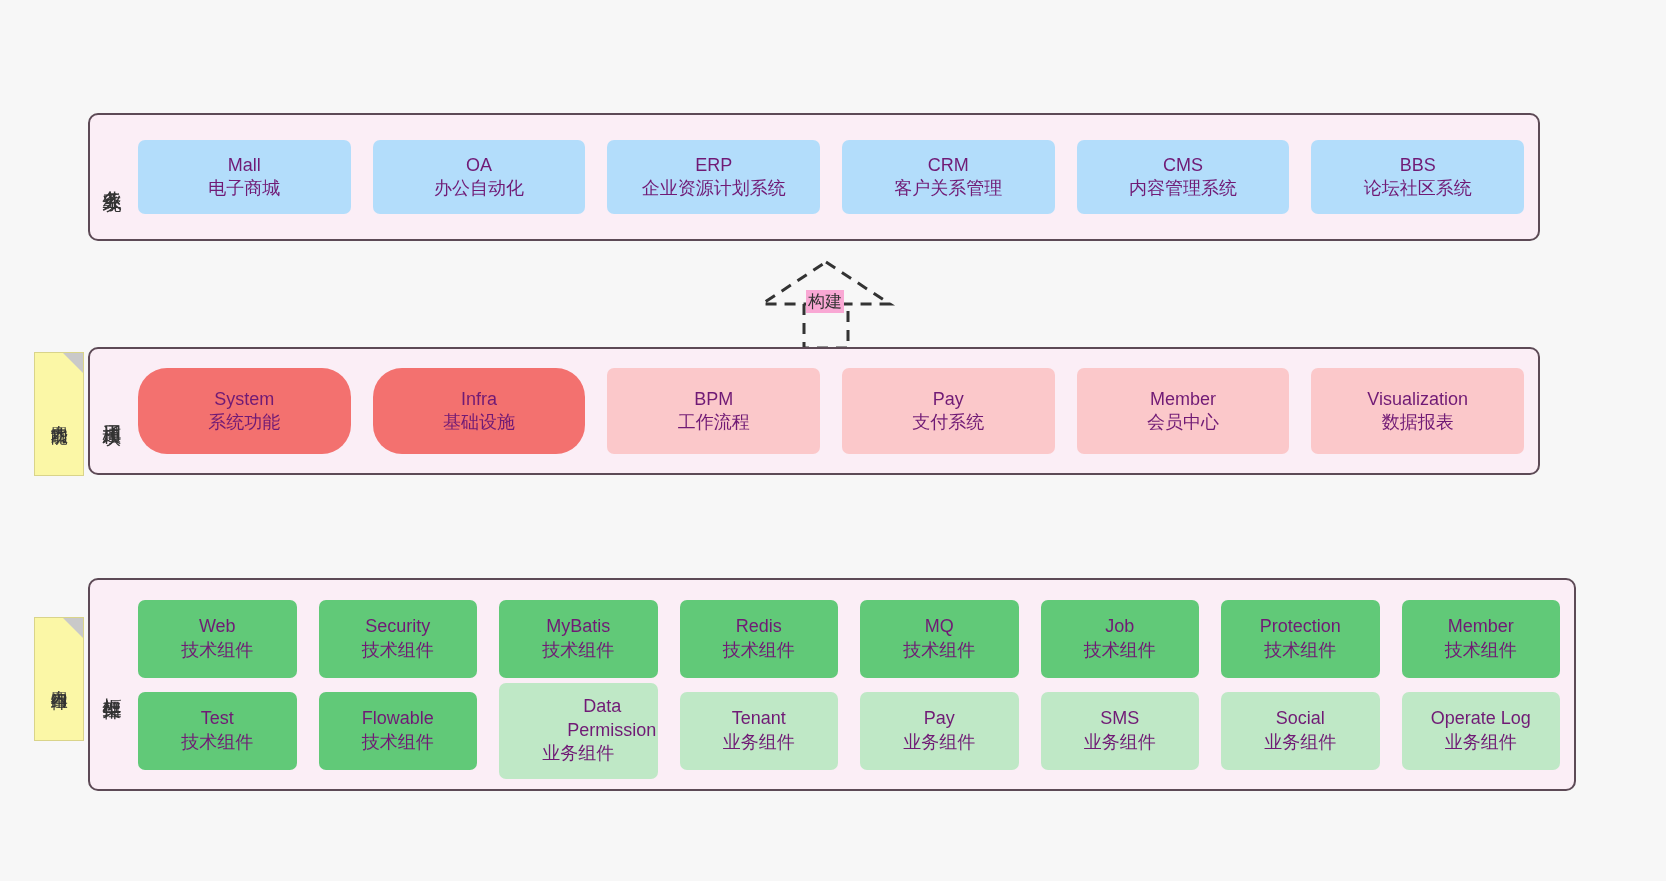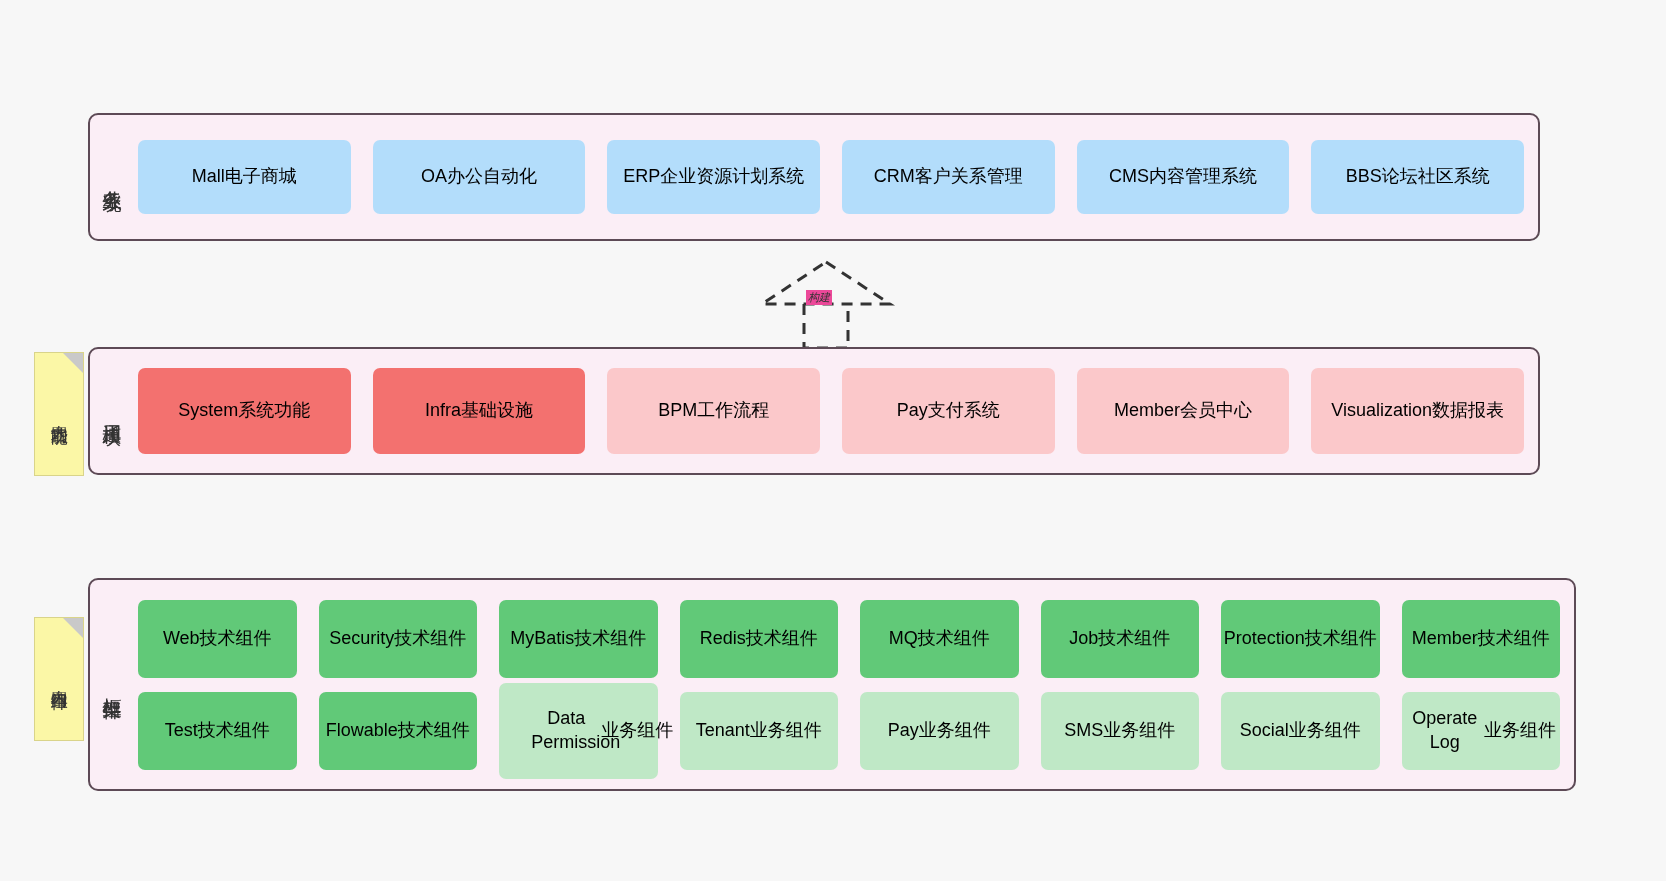--- a/index.html
+++ b/index.html
@@ -51,36 +51,36 @@
     gap:22px;
     align-items:stretch;
     justify-content:space-between;
   }
   .row > .cell{flex:1 1 0;min-width:0;}
 
   
   .node{
     border-radius:7px;
     display:flex;
-    flex-direction:row;
+    flex-direction:column;
     align-items:center;
     justify-content:center;
     text-align:center;
     font-size:18px;
     line-height:1.30;
-    color:#000000;
+    color:#701a75;
     box-sizing:border-box;
     padding:6px 4px;
     height:100%;
   }
   .node .ttl{white-space:normal;}
   .node .sub{white-space:nowrap;}
 
   .blue  {background:#b3ddfb;}
-  .red   {background:#f3716f;}
+  .red   {background:#f3716f;border-radius:29px;}
   .pink  {background:#fbc8ca;}
   .green {background:#61c978;}
   .lgreen{background:#bfe8c6;}
 
   
   .h-biz   .row{height:74px;}
   .h-mod   .row{height:86px;}
   .h-frame .row{height:78px;}
 
   
@@ -108,26 +108,25 @@
     width:0;height:0;
     border-left:20px solid transparent;
     border-top:20px solid #c9c9c9;
   }
 
   
   .uml{position:absolute;}
   .uml svg{display:block;overflow:visible;}
   .uml .lbl{
     position:absolute;
-    font-size:11px;
+    font-size:17px;
     color:#333;
-    background:#ec4899;
+    background:#f9a8d4;
     padding:0 2px;
     white-space:nowrap;
-    font-style:italic;
   }
 </style>
 </head>
 <body>
 
 <div class="stage">
 
   <div class="layer h-biz" style="left:88px;top:113px;width:1452px;height:128px;">
     <div class="layer-title">业务系统</div>
     <div class="layer-body">

